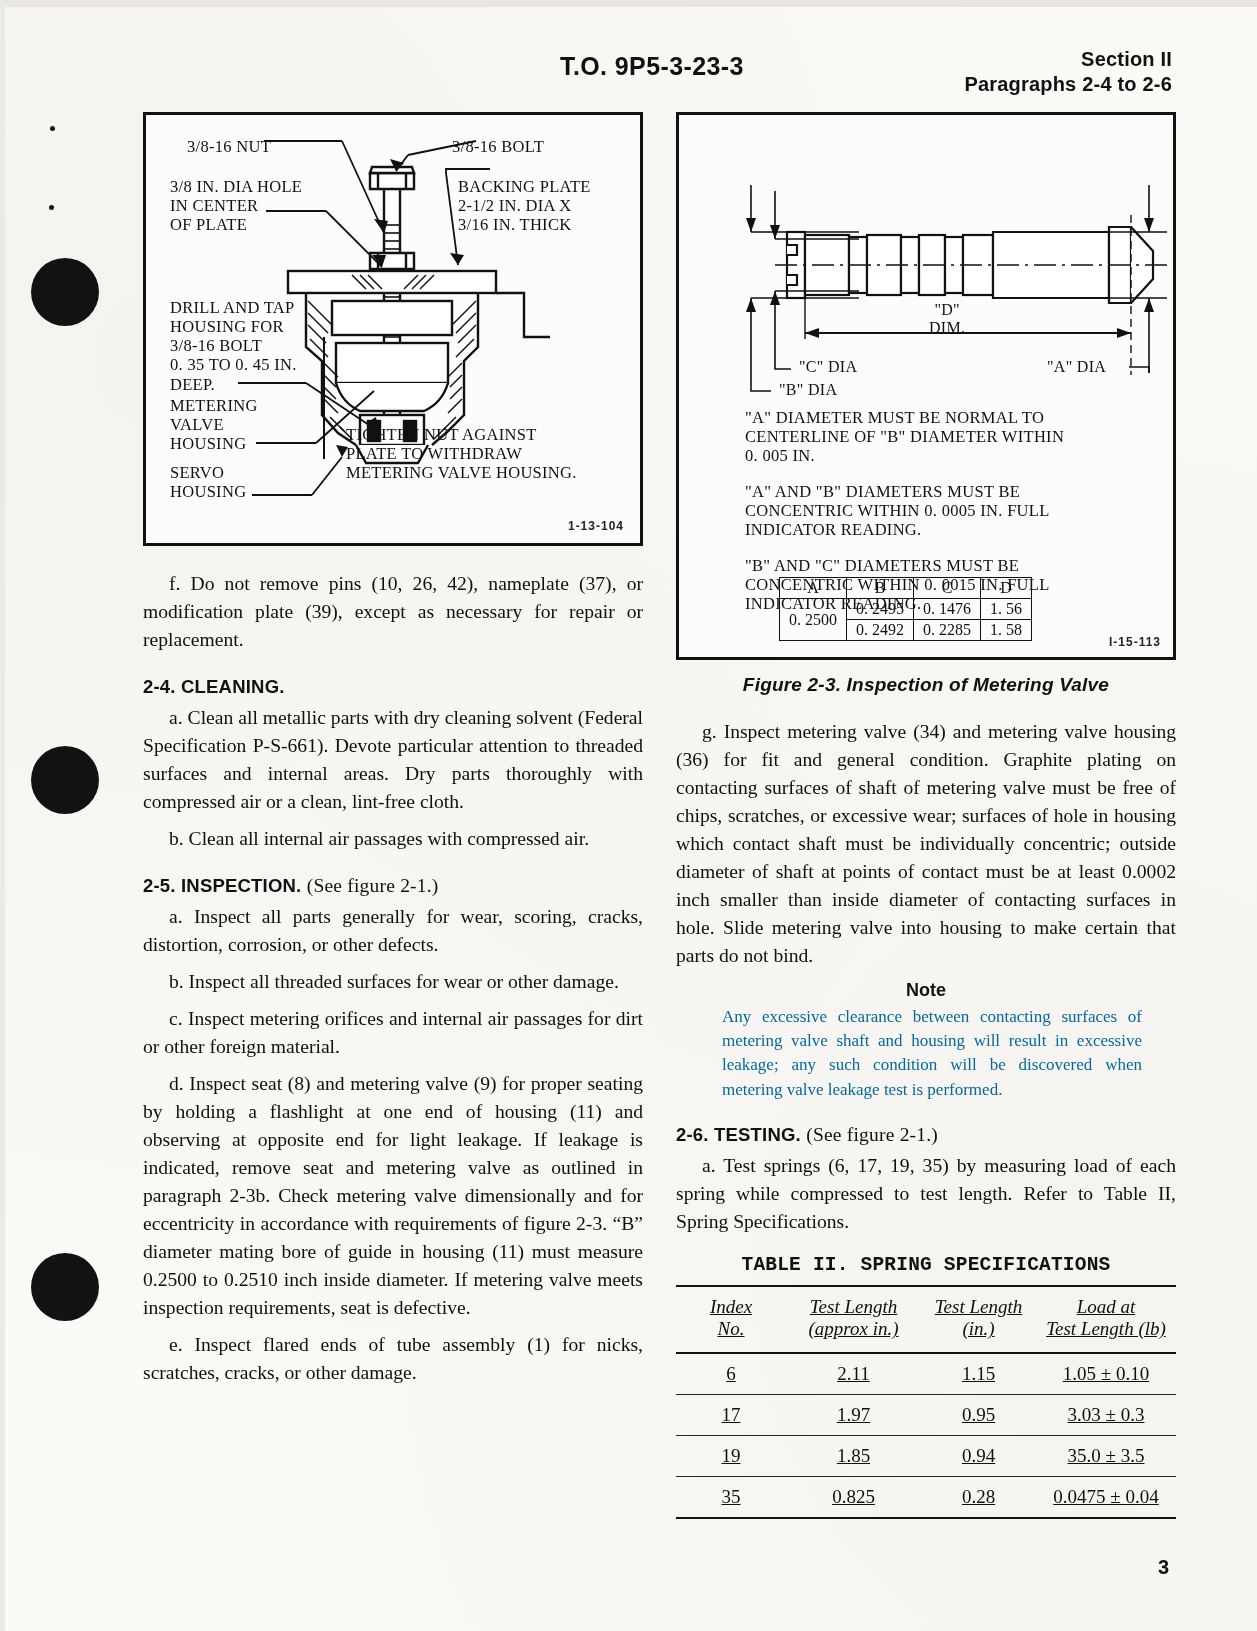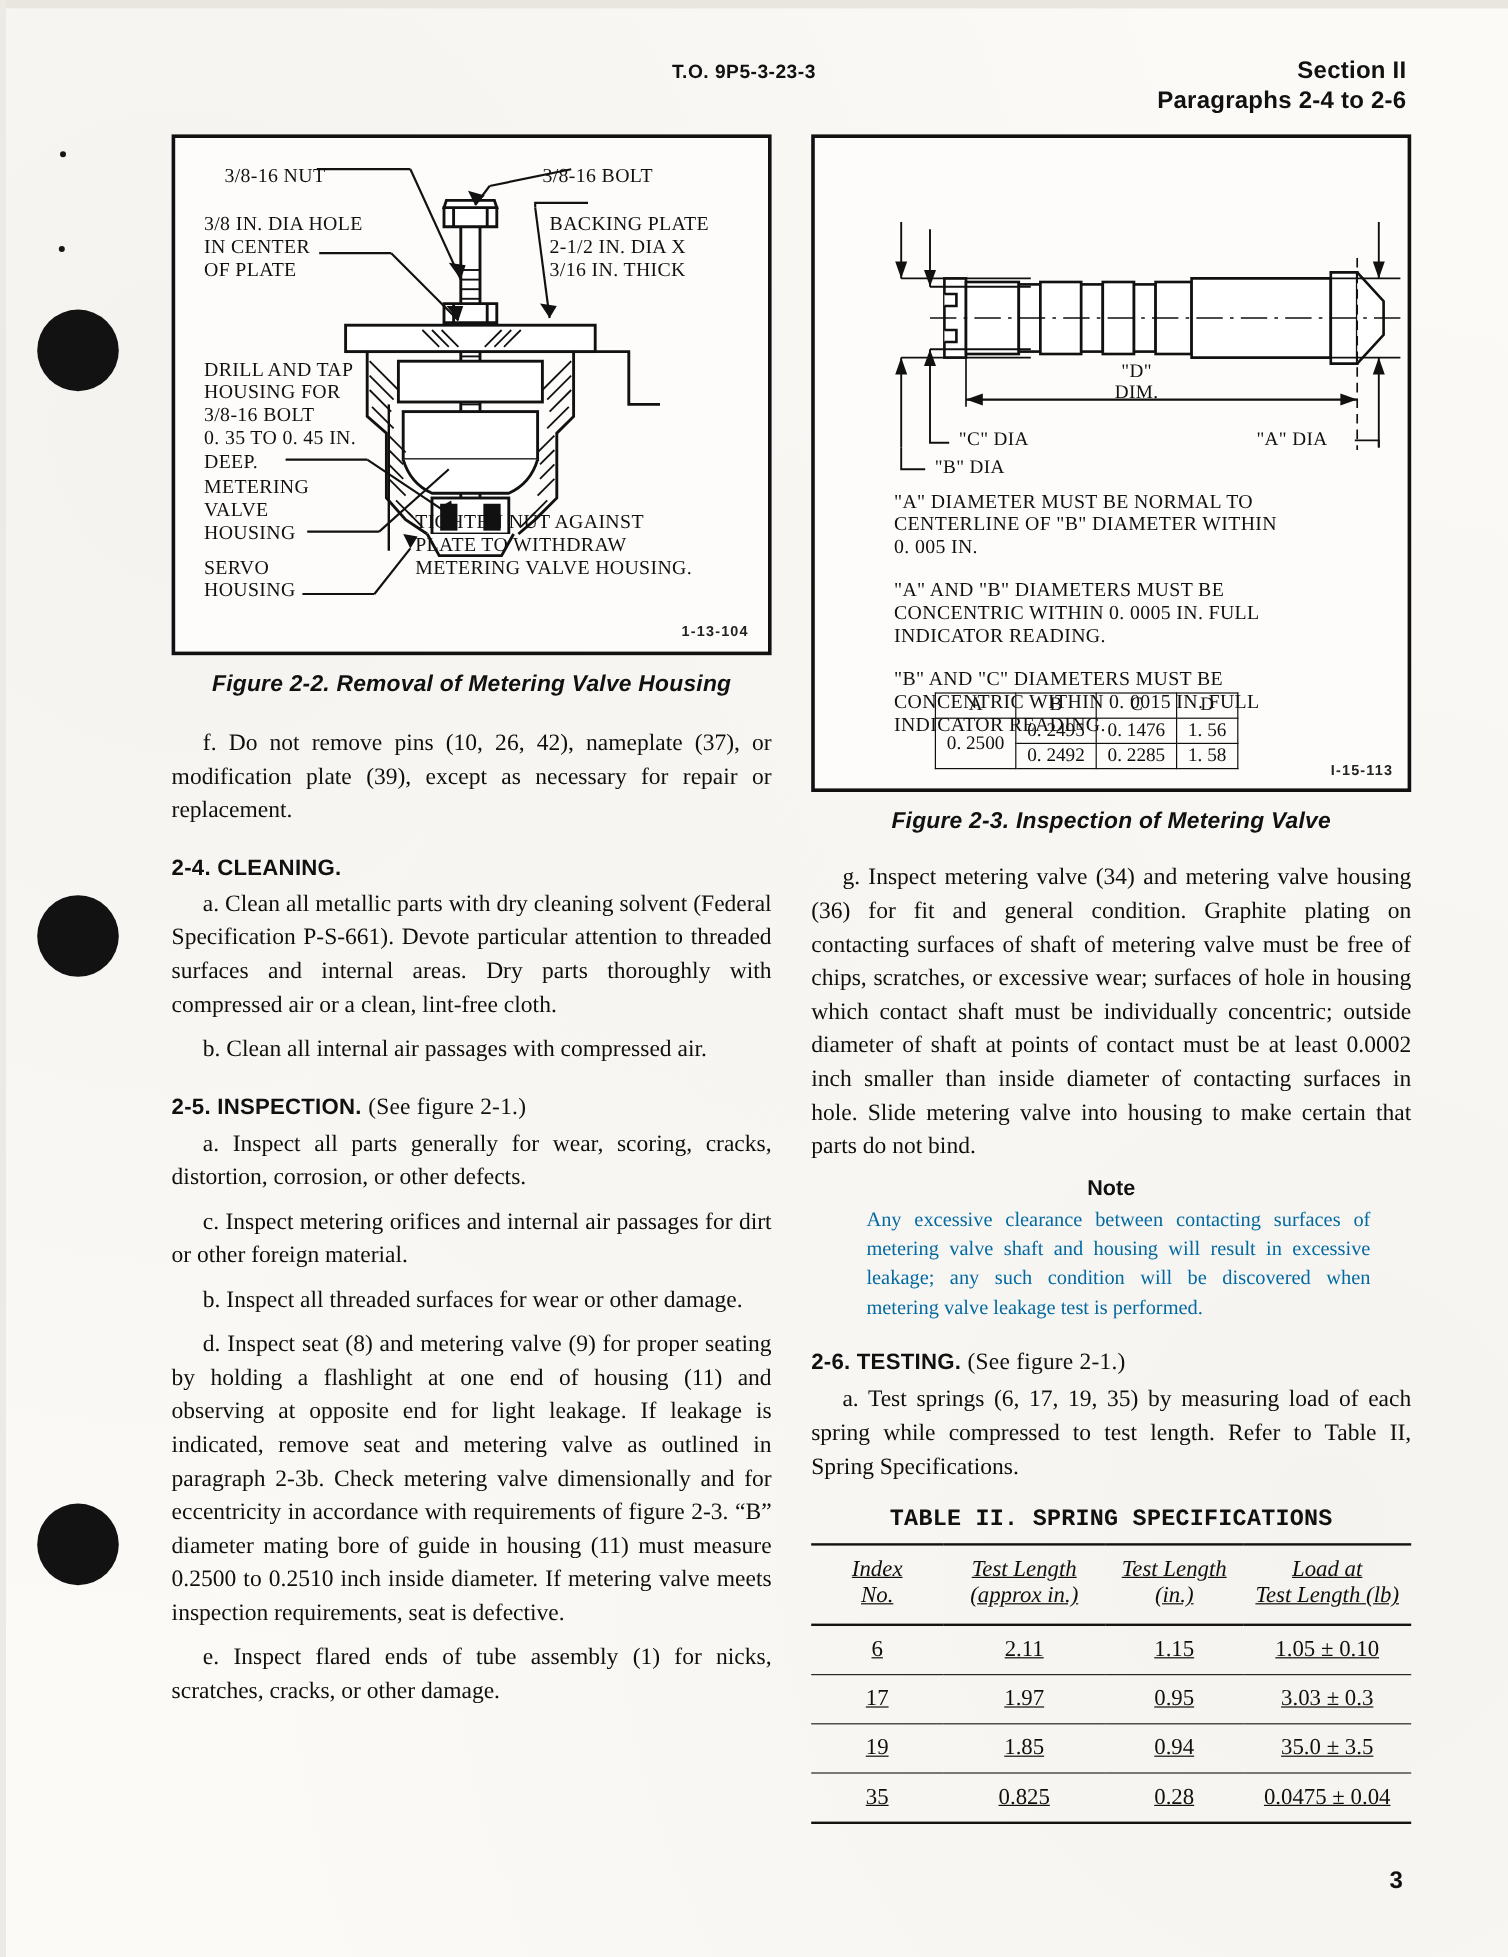--- a/index.html
+++ b/index.html
@@ -20,21 +20,21 @@
 
   
   .punch{position:absolute;border-radius:50%;background:#121212;}
   .speck{position:absolute;border-radius:50%;background:#1a1510;}
 
   
   .hdr{position:absolute;top:52px;left:0;width:100%;height:46px;}
   .hdr-to{
     position:absolute;left:560px;top:0;
     font-family:"Liberation Sans",sans-serif;font-weight:bold;
-    font-size:16px;letter-spacing:.4px;color:#111;
+    font-size:25px;letter-spacing:.4px;color:#111;
   }
   .hdr-right{
     position:absolute;right:85px;top:-4px;text-align:right;
     font-family:"Liberation Sans",sans-serif;font-weight:bold;color:#111;
   }
   .hdr-sec{font-size:20px;letter-spacing:.2px;}
   .hdr-par{font-size:20px;letter-spacing:.2px;margin-top:2px;}
 
   
   .col-l{position:absolute;left:143px;top:112px;width:500px;}
@@ -275,36 +275,35 @@
       <div class="dwg" style="position:absolute;left:24px;top:281px;">METERING
 VALVE
 HOUSING</div>
       <div class="dwg" style="position:absolute;left:24px;top:348px;">SERVO
 HOUSING</div>
       <div class="dwg" style="position:absolute;left:200px;top:310px;">TIGHTEN NUT AGAINST
 PLATE TO WITHDRAW
 METERING VALVE HOUSING.</div>
       <div class="fignum" style="right:16px;bottom:10px;">1-13-104</div>
     </div>
-    <div class="figcap">Figure 2-2.  Removal of Metering Valve Housing</div>
 
     <div style="margin-top:24px;">
       <p class="para last-left">f.  Do not remove pins (10, 26, 42), nameplate (37), or modification plate (39), except as necessary for repair or replacement.</p>
 
       <div class="sec">2-4.  CLEANING.</div>
       <p class="para last-left">a.  Clean all metallic parts with dry cleaning solvent (Federal Specification P-S-661). Devote particular attention to threaded surfaces and internal areas. Dry parts thoroughly with compressed air or a clean, lint-free cloth.</p>
       <p class="para last-left">b.  Clean all internal air passages with compressed air.</p>
 
       <div class="sec">
         <span>2-5.  INSPECTION.</span>
         <span class="note-paren">(See figure 2-1.)</span>
       </div>
       <p class="para last-left">a.  Inspect all parts generally for wear, scoring, cracks, distortion, corrosion, or other defects.</p>
+      <p class="para last-left">b.  Inspect all threaded surfaces for wear or other damage.</p>
       <p class="para last-left">c.  Inspect metering orifices and internal air passages for dirt or other foreign material.</p>
-      <p class="para last-left">b.  Inspect all threaded surfaces for wear or other damage.</p>
       <p class="para last-left">d.  Inspect seat (8) and metering valve (9) for proper seating by holding a flashlight at one end of housing (11) and observing at opposite end for light leakage. If leakage is indicated, remove seat and metering valve as outlined in paragraph 2-3b. Check metering valve dimensionally and for eccentricity in accordance with requirements of figure 2-3. “B” diameter mating bore of guide in housing (11) must measure 0.2500 to 0.2510 inch inside diameter. If metering valve meets inspection requirements, seat is defective.</p>
       <p class="para last-left">e.  Inspect flared ends of tube assembly (1) for nicks, scratches, cracks, or other damage.</p>
     </div>
   </div>
 
   <div class="col-r">
 
     <div class="figbox" style="height:548px;">
       <svg width="494" height="542" viewBox="0 0 494 542">
         <g stroke="#111" fill="none" stroke-width="2.2">

